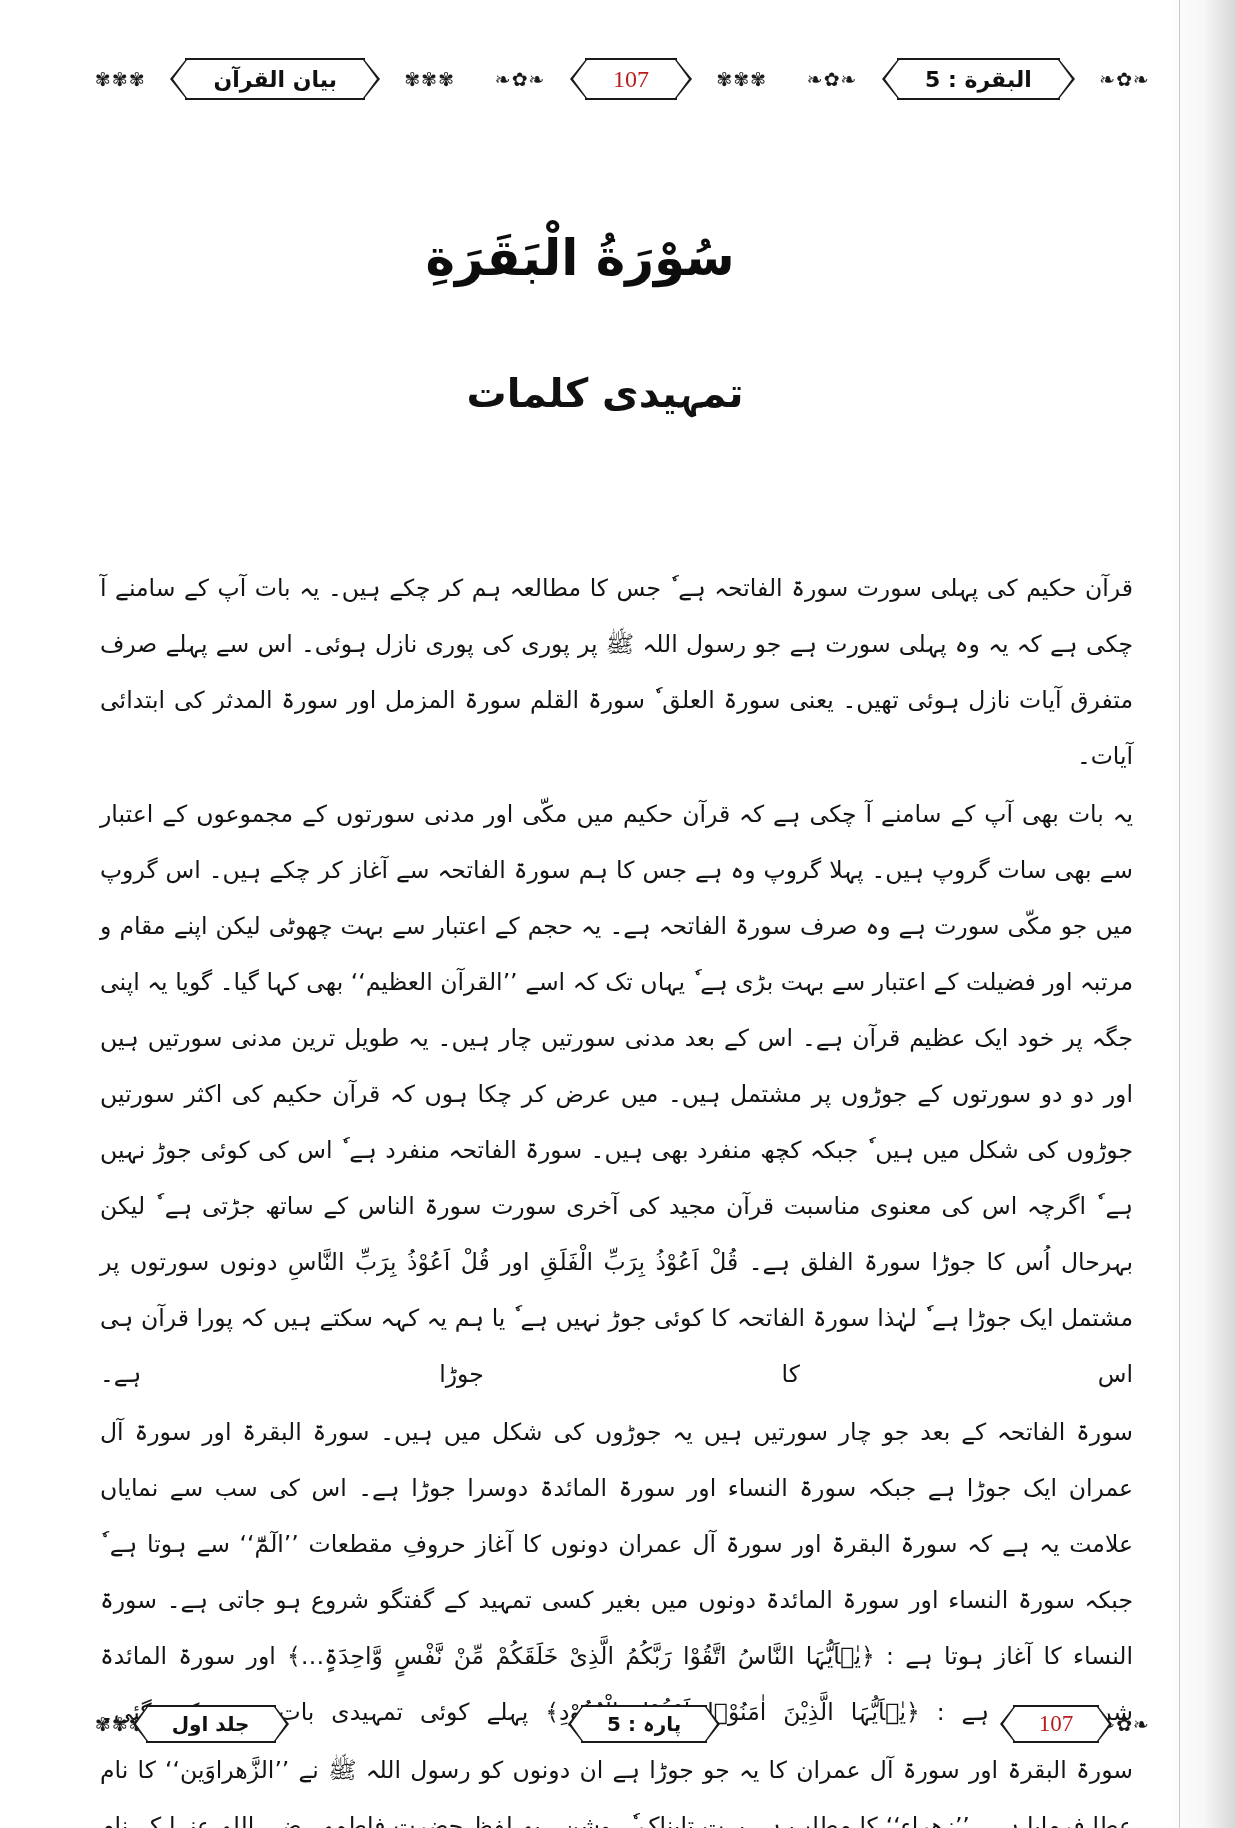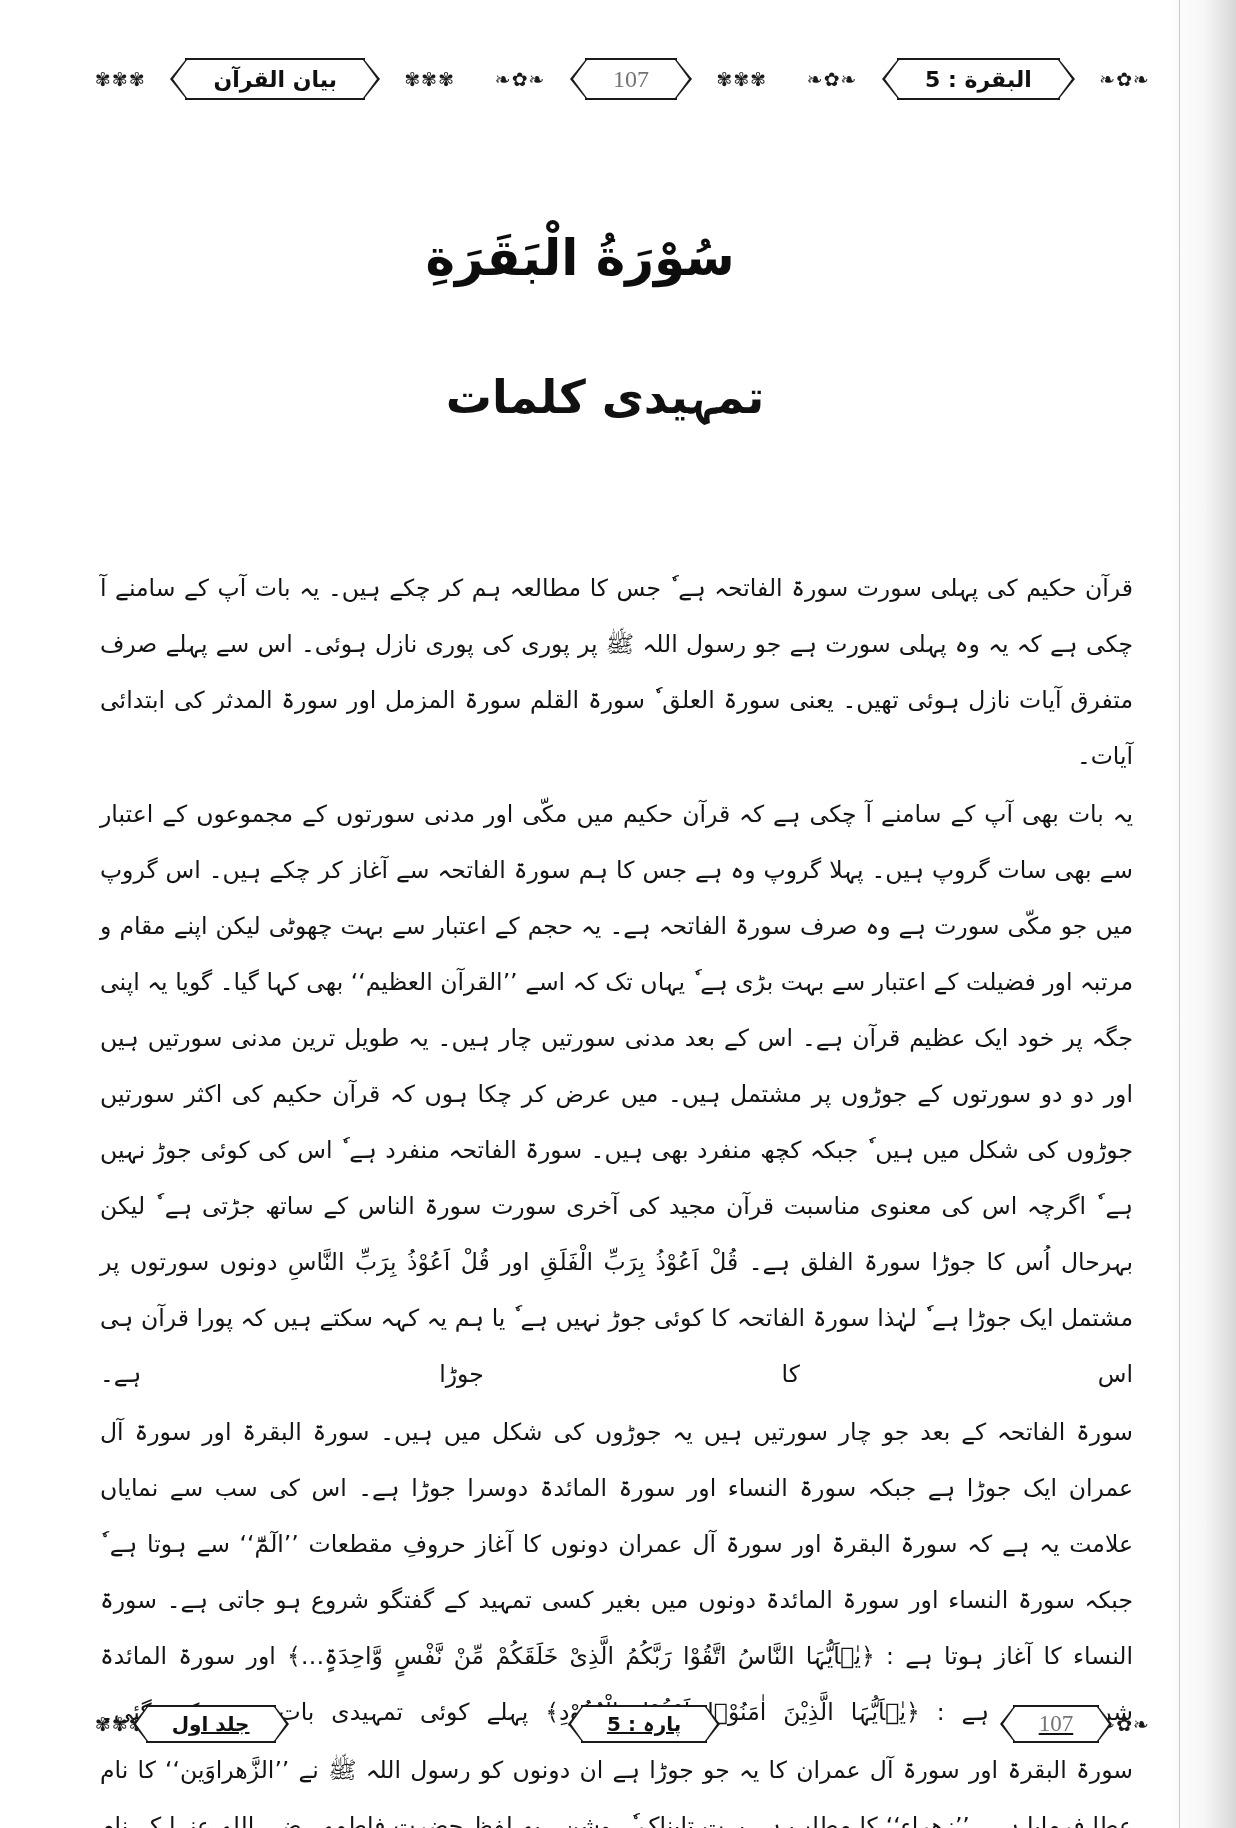--- a/index.html
+++ b/index.html
@@ -98,42 +98,42 @@
   .hdr-text {
     font-family: "DejaVu Sans", sans-serif;
     font-size: 22px;
     font-weight: 600;
     color: #111;
     white-space: nowrap;
   }
   .hdr-num {
     font-family: "Liberation Serif", serif;
     font-size: 24px;
-    color: #737373;
+    color: #b91c1c;
   }
 
   
   .sura-title {
     position: absolute;
     left: 0; top: 225px;
     width: 1160px;
     text-align: center;
     font-size: 50px;
     font-weight: 700;
     color: #0d0d0d;
     direction: rtl;
     font-family: "DejaVu Sans", sans-serif;
     line-height: 1.35;
   }
   .sub-title {
     position: absolute;
     left: 0; top: 370px;
     width: 1210px;
     text-align: center;
-    font-size: 46px;
+    font-size: 40px;
     font-weight: 600;
     color: #111;
     direction: rtl;
     font-family: "DejaVu Sans", sans-serif;
   }
 
   
   .body-text {
     position: absolute;
     left: 100px; top: 560px;
@@ -158,21 +158,21 @@
   
   .footer {
     position: absolute;
     left: 95px; top: 1700px;
     width: 1055px; height: 48px;
     display: flex;
     align-items: center;
     justify-content: space-between;
     direction: rtl;
   }
-  .footer .hex { height: 34px; padding: 0 24px; text-decoration: underline; }
+  .footer .hex { height: 34px; padding: 0 24px; }
   .footer .hex::before, .footer .hex::after {
     border-top-width: 19px; border-bottom-width: 19px;
   }
   .footer .hex::before { left: -15px; border-right-width: 15px; }
   .footer .hex::after { right: -15px; border-left-width: 15px; }
   .footer .hex-mask-l, .footer .hex-mask-r {
     border-top-width: 17px; border-bottom-width: 17px;
   }
   .footer .hex-mask-l { left: -12px; border-right-width: 12px; }
   .footer .hex-mask-r { right: -12px; border-left-width: 12px; }

